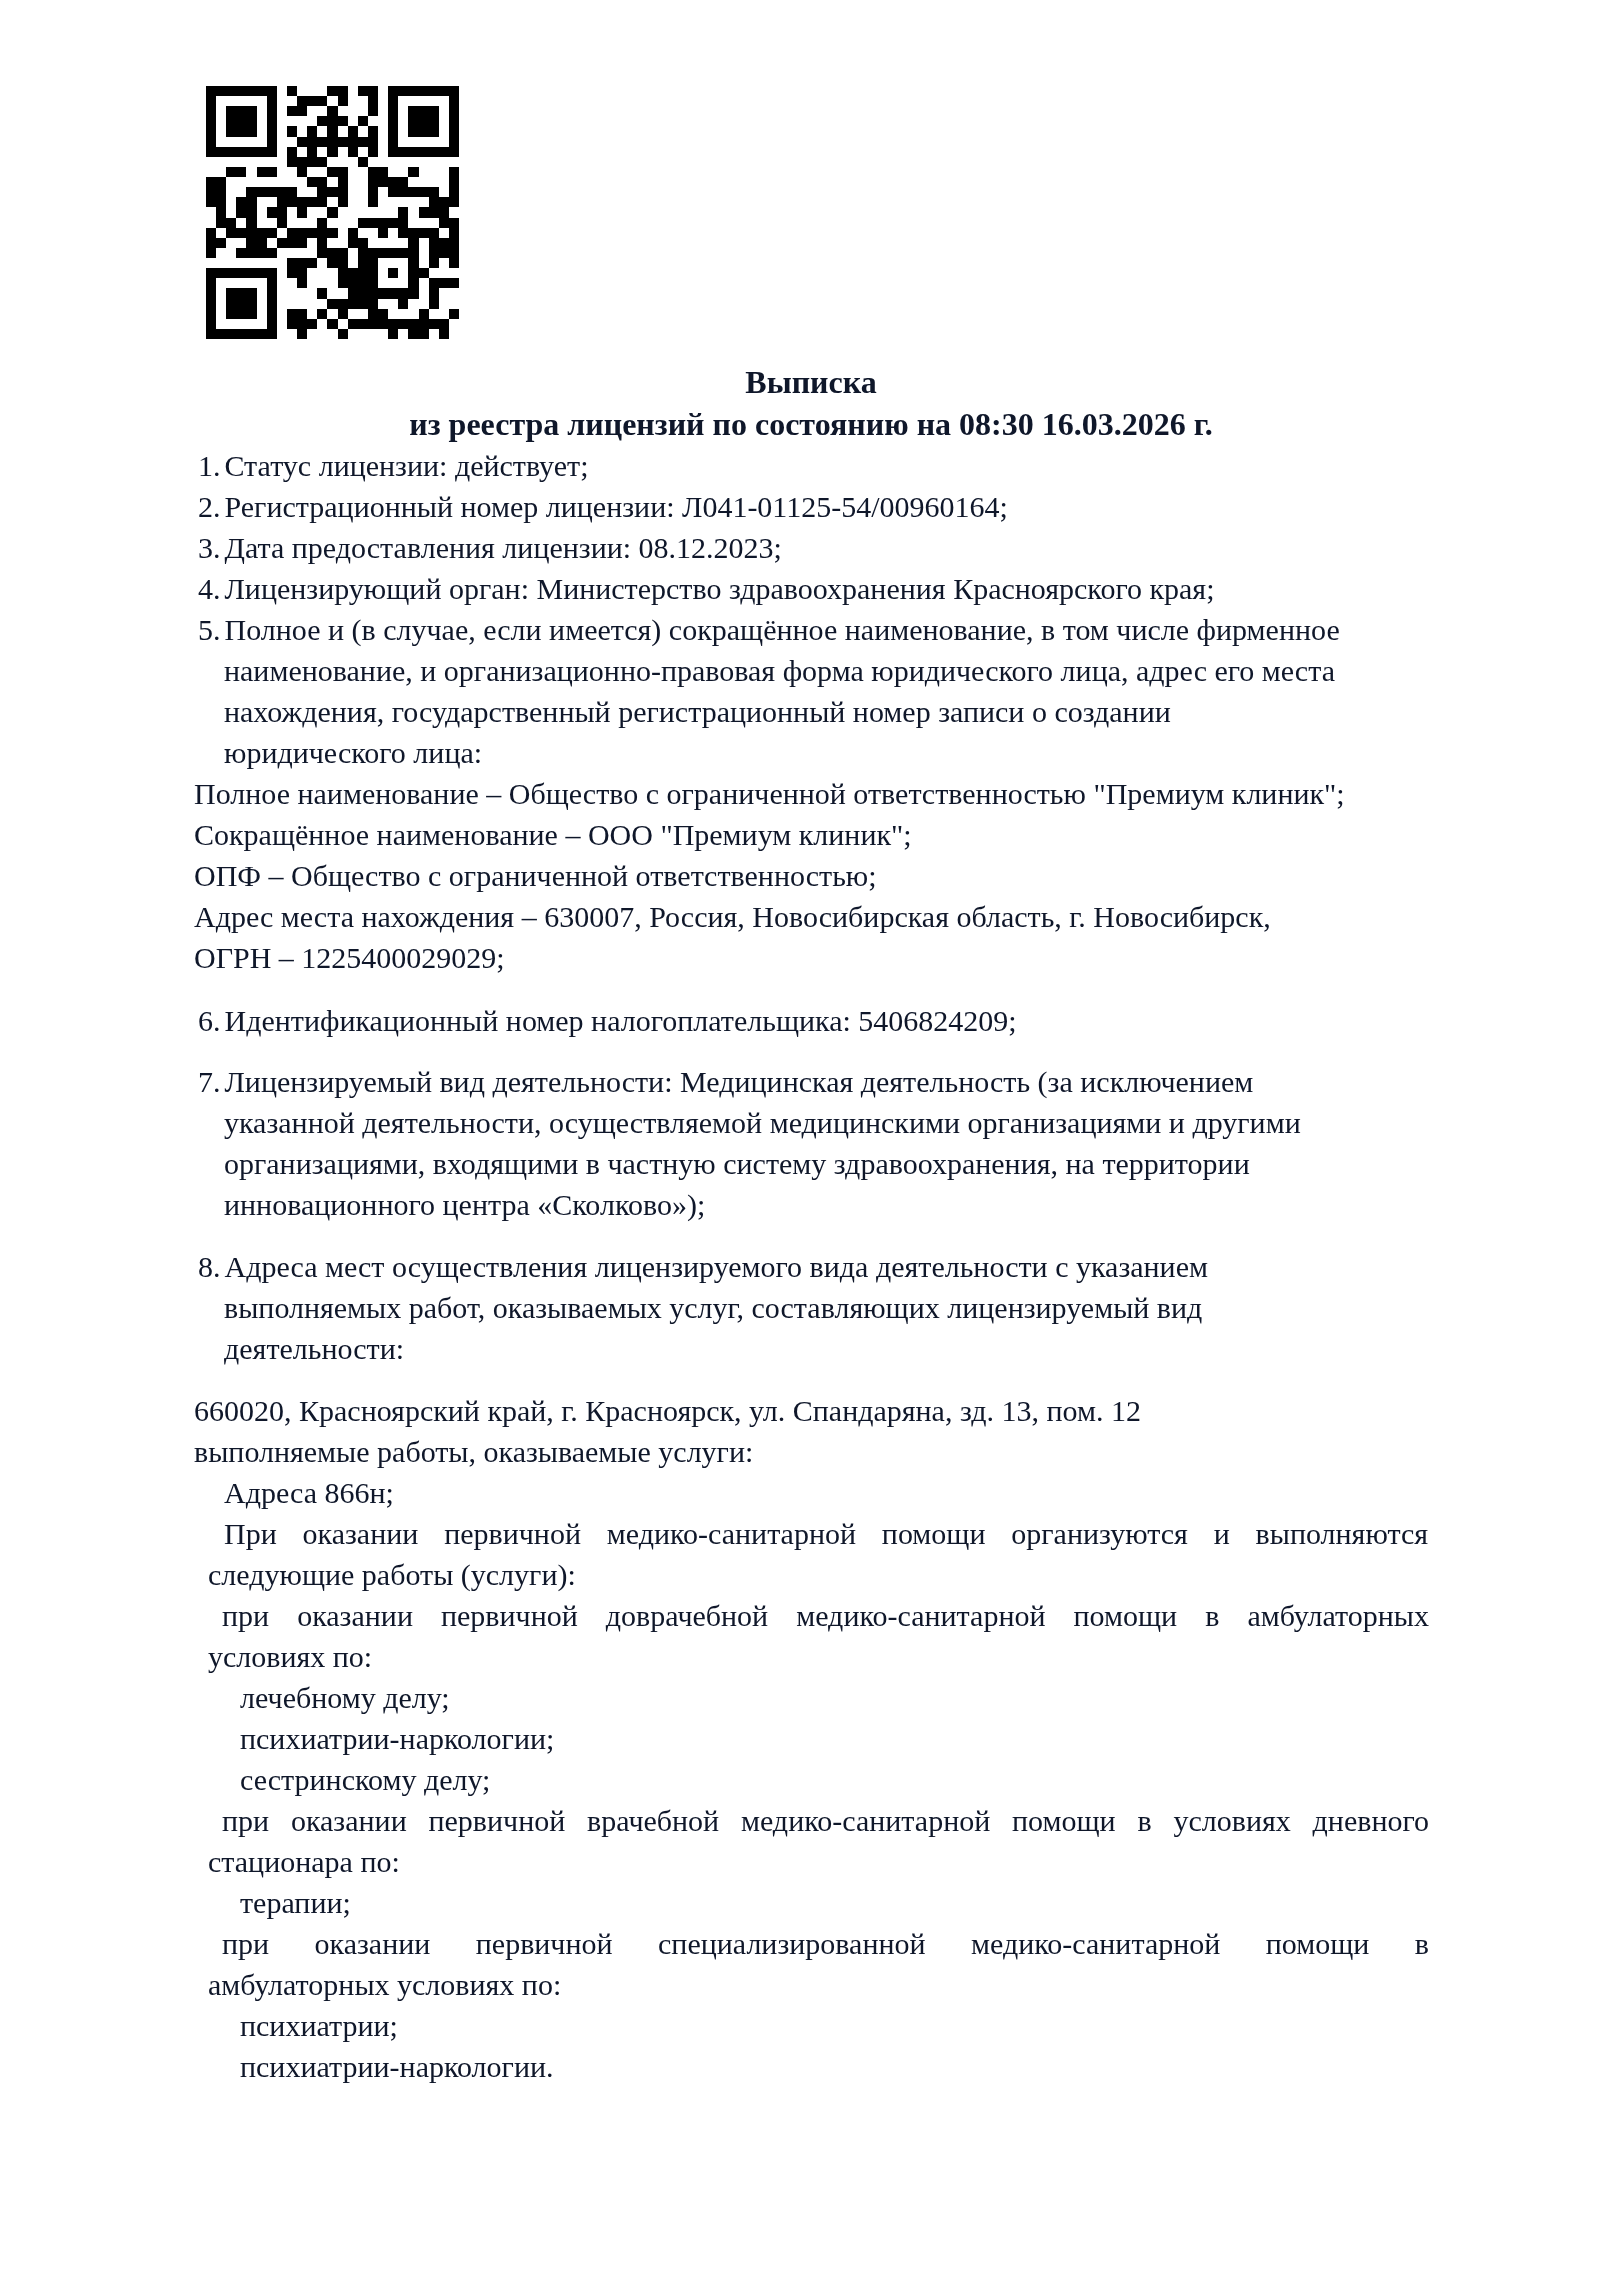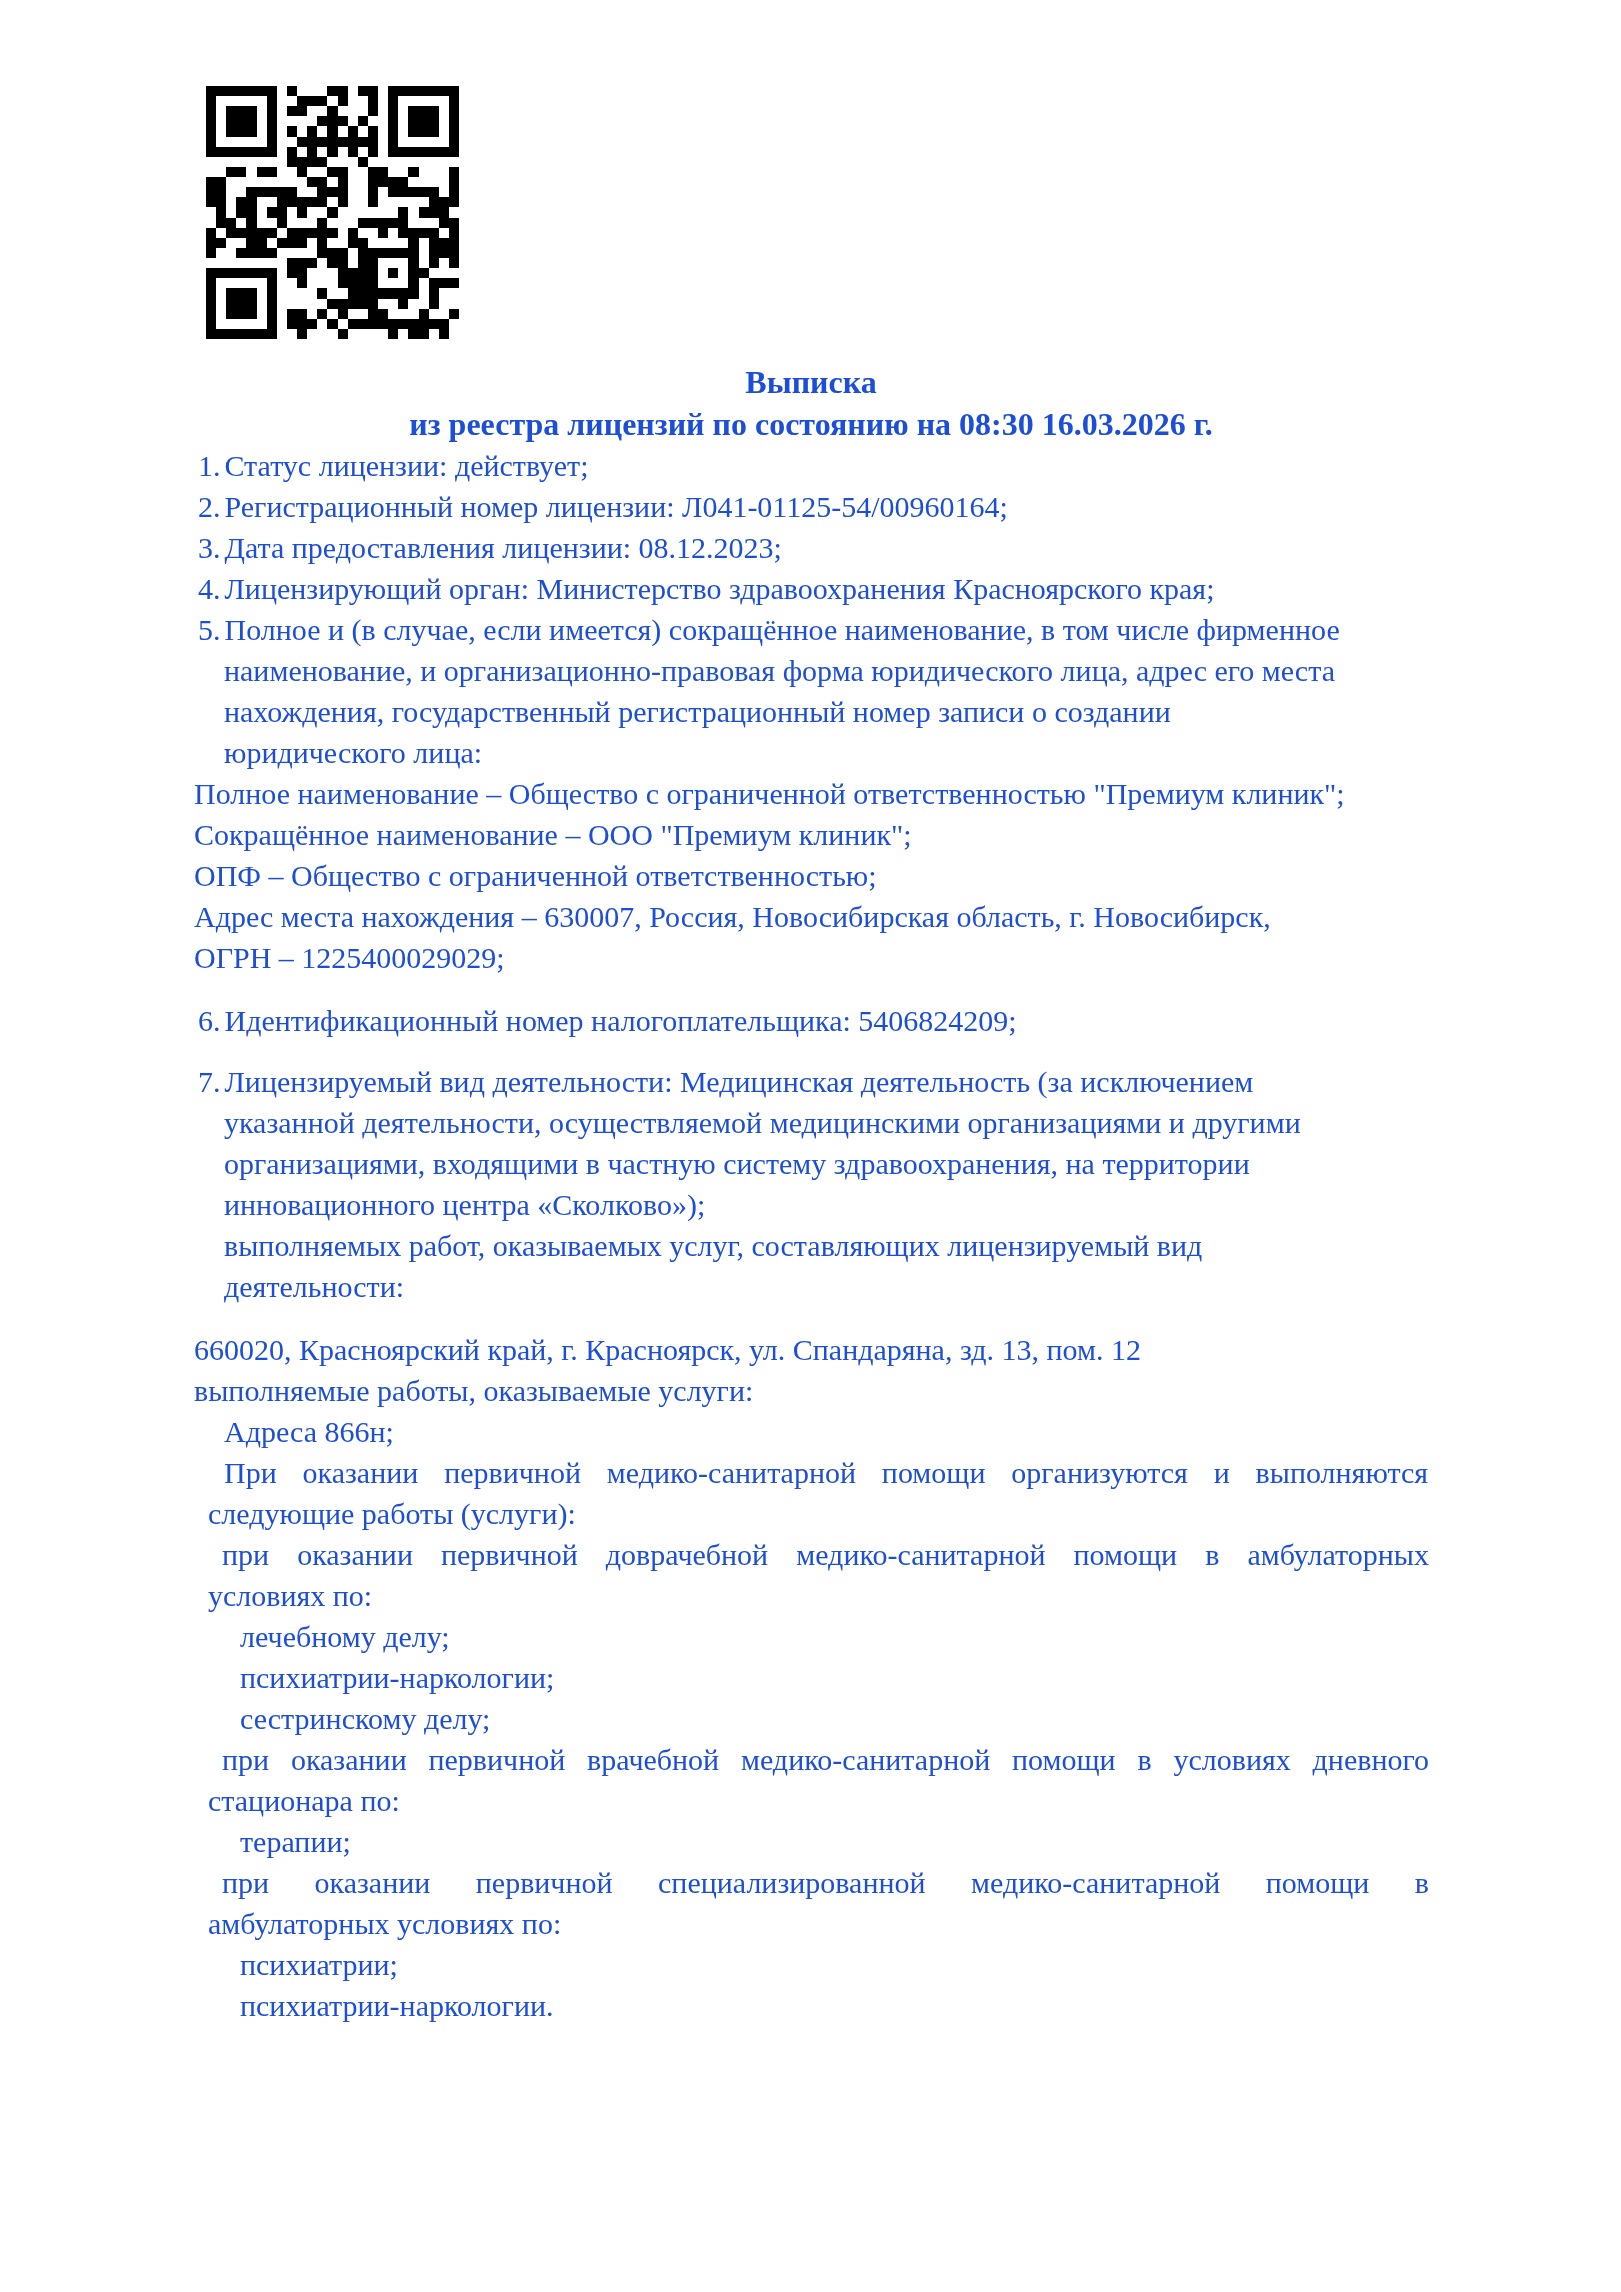--- a/index.html
+++ b/index.html
@@ -1,20 +1,20 @@
 <!DOCTYPE html>
 <html><head>
 <meta charset="utf-8">
 <style>
   html,body{margin:0;padding:0;background:#ffffff;}
   .doc{
     position:relative;
     width:1621px;height:2293px;
     background:#ffffff;
-    color:#1d4ed8;
+    color:#0f172a;
     font-family:"Liberation Serif","DejaVu Serif",serif;
     overflow:hidden;
   }
   .qr{position:absolute;left:206px;top:86px;width:253px;height:253px;shape-rendering:crispEdges;fill:#000;}
   .text{padding-top:361px;}
   .ln{font-size:30px;line-height:41px;white-space:nowrap;}
   .title{
     font-weight:bold;font-size:32px;line-height:42px;
     margin-left:194px;width:1234px;text-align:center;
   }
@@ -397,20 +397,21 @@
     <div class="ln flush">Адрес места нахождения – 630007, Россия, Новосибирская область, г. Новосибирск,</div>
     <div class="ln flush">ОГРН – 1225400029029;</div>
 
     <div class="ln item mt2"><span class="num">6.</span><span>Идентификационный номер налогоплательщика: 5406824209;</span></div>
 
     <div class="ln item mt"><span class="num">7.</span><span>Лицензируемый вид деятельности: Медицинская деятельность (за исключением</span></div>
     <div class="ln cont">указанной деятельности, осуществляемой медицинскими организациями и другими</div>
     <div class="ln cont">организациями, входящими в частную систему здравоохранения, на территории</div>
     <div class="ln cont">инновационного центра «Сколково»);</div>
 
+    <div class="ln item mt"><span class="num">8.</span><span>Адреса мест осуществления лицензируемого вида деятельности с указанием</span></div>
     <div class="ln cont">выполняемых работ, оказываемых услуг, составляющих лицензируемый вид</div>
     <div class="ln cont">деятельности:</div>
 
     <div class="ln flush mt2">660020, Красноярский край, г. Красноярск, ул. Спандаряна, зд. 13, пом. 12</div>
     <div class="ln flush">выполняемые работы, оказываемые услуги:</div>
     <div class="ln prikaz">Адреса 866н;</div>
 
     <div class="ln prikaz stretch">При оказании первичной медико-санитарной помощи организуются и выполняются</div>
     <div class="ln subc">следующие работы (услуги):</div>
 

